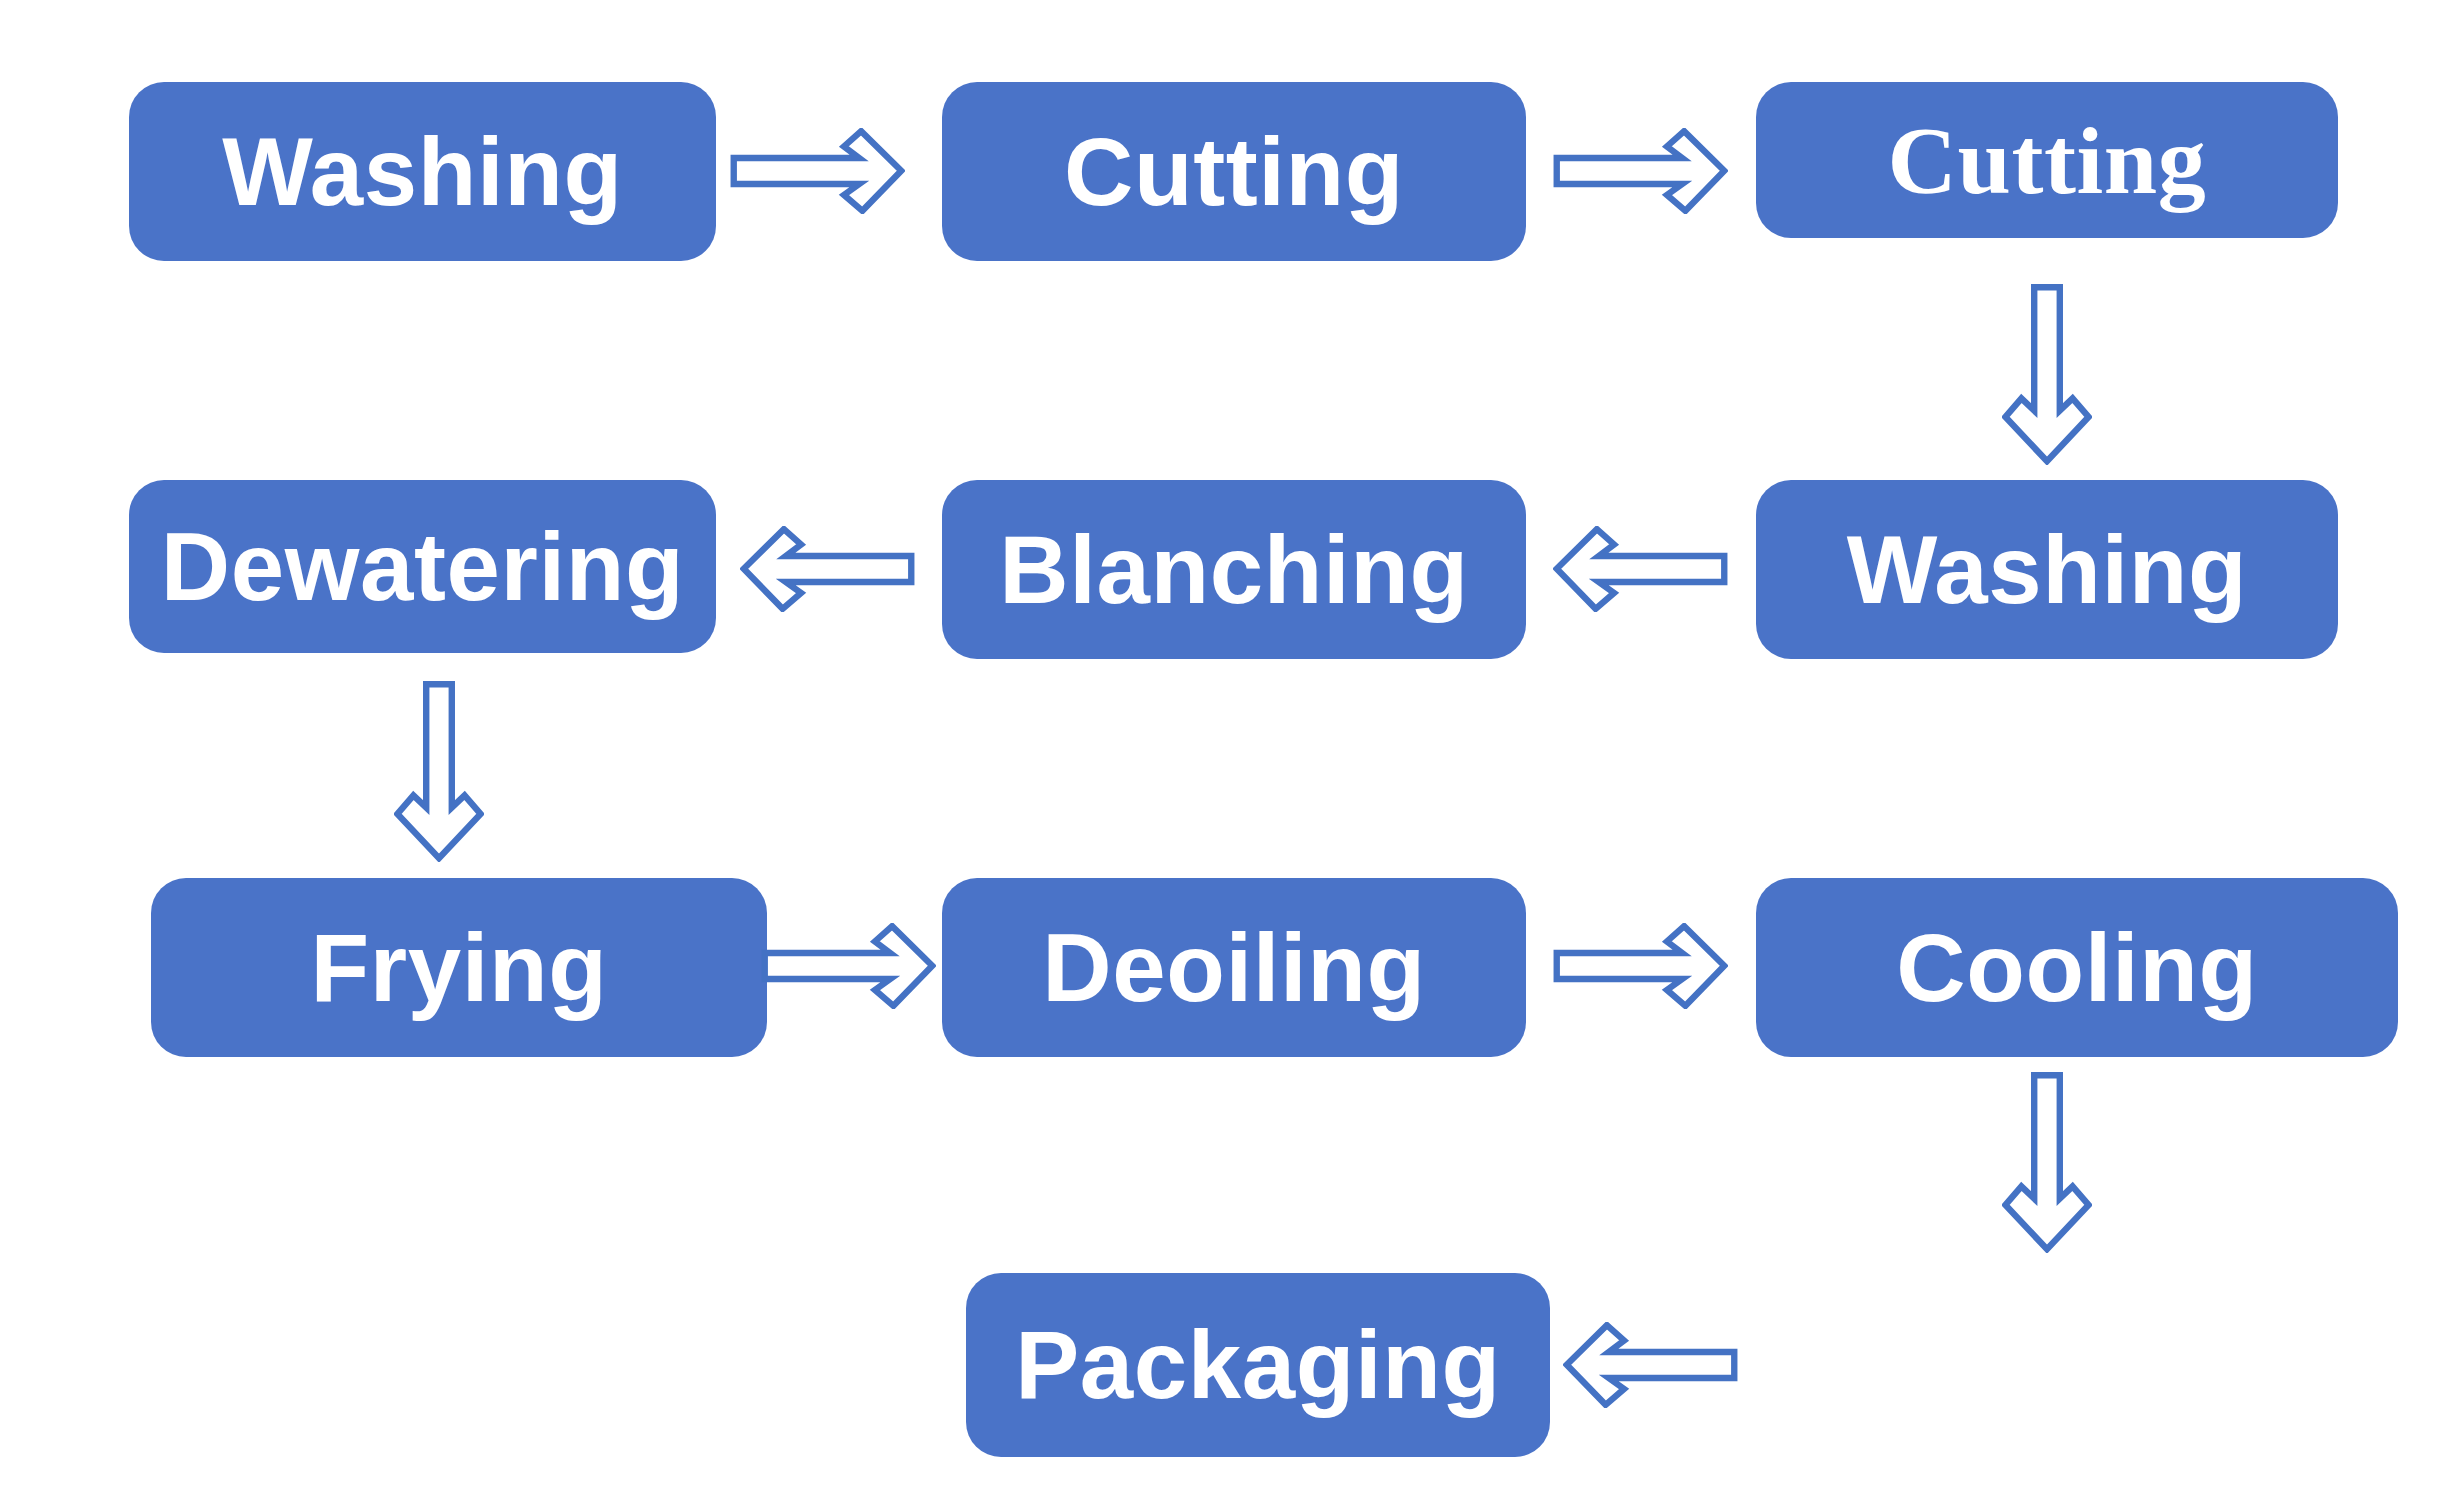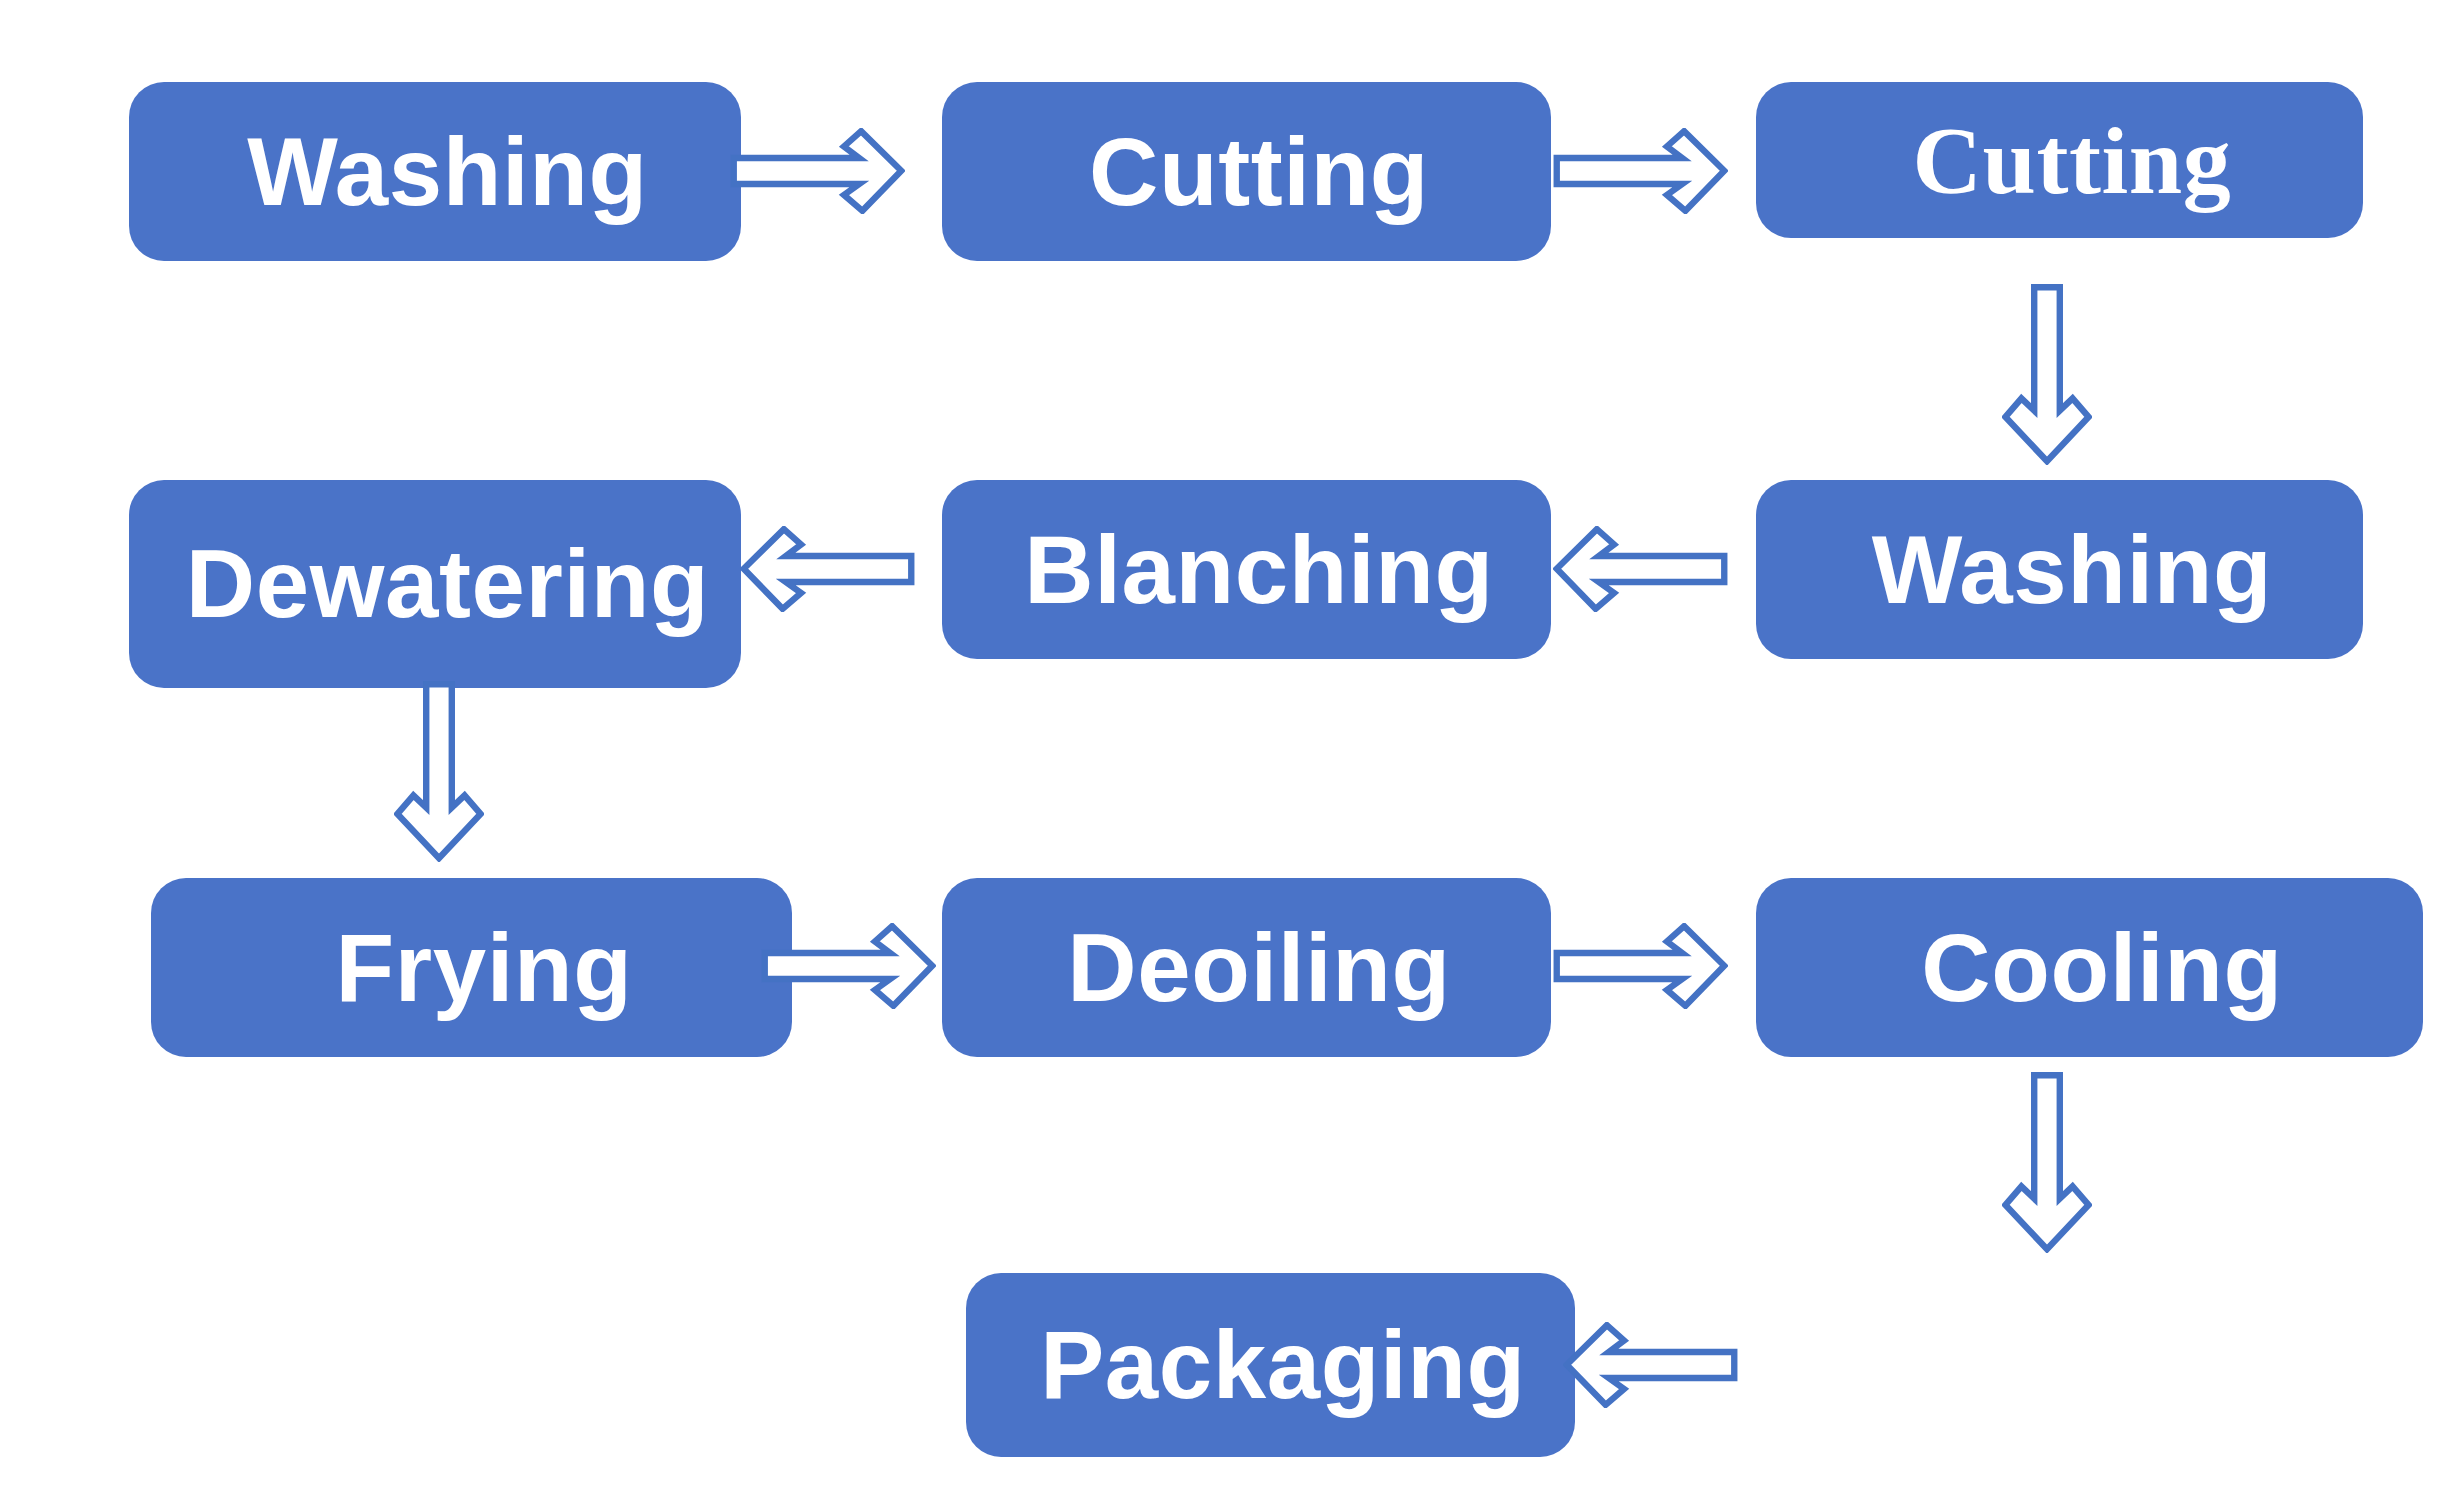--- a/index.html
+++ b/index.html
@@ -2,41 +2,41 @@
 <html style="--background: #ffffff; --node-fill: #4a73c8; --node-text: #ffffff; --arrow-fill: #ffffff; --arrow-stroke: #4472c4;font-size:10.2px"><head>
 <meta charset="utf-8">
 <style>
   html,body{margin:0;padding:0;background:#ffffff;}
   body{width:2438px;height:1510px;overflow:hidden;font-family:"Liberation Sans",sans-serif;}
   .canvas{position:relative;width:2438px;height:1510px;background:var(--background,#ffffff);}
   .node{
     position:absolute;
     background:var(--node-fill,#4a73c8);
     border-radius:35px;
-    display:flex;align-items:center;justify-content:center;padding-left:25px;
+    display:flex;align-items:center;justify-content:center;
   }
   .node span{
     color:var(--node-text,#ffffff);
     font-weight:bold;
     font-size:96px;
     letter-spacing:0.6px;
     white-space:nowrap;
   }
   svg.arrow{position:absolute;display:block;}
   svg.arrow path{
     fill:var(--arrow-fill,#ffffff);
     stroke:var(--arrow-stroke,#4472c4);
     stroke-width:10;
     stroke-linejoin:miter;
   }
   
   #n0{left:129px;top:82px;width:587px;height:179px;}
   #n1{left:942px;top:82px;width:584px;height:179px;}
   #n2{left:1756px;top:82px;width:582px;height:156px;font-family:Liberation Serif, serif;}
-  #n3{left:129px;top:480px;width:587px;height:208px;}
+  #n3{left:129px;top:480px;width:587px;height:173px;}
   #n4{left:942px;top:480px;width:584px;height:179px;}
   #n5{left:1756px;top:480px;width:582px;height:179px;}
   #n6{left:151px;top:878px;width:616px;height:179px;}
   #n7{left:942px;top:878px;width:584px;height:179px;}
   #n8{left:1756px;top:878px;width:642px;height:179px;}
   #n9{left:966px;top:1273px;width:584px;height:184px;}
   #n10{left:1765px;top:1273px;width:583px;height:184px;}
   
   #a0{left:730px;top:128px;width:175px;height:86px;}
   #a1{left:1553px;top:128px;width:175px;height:86px;}

